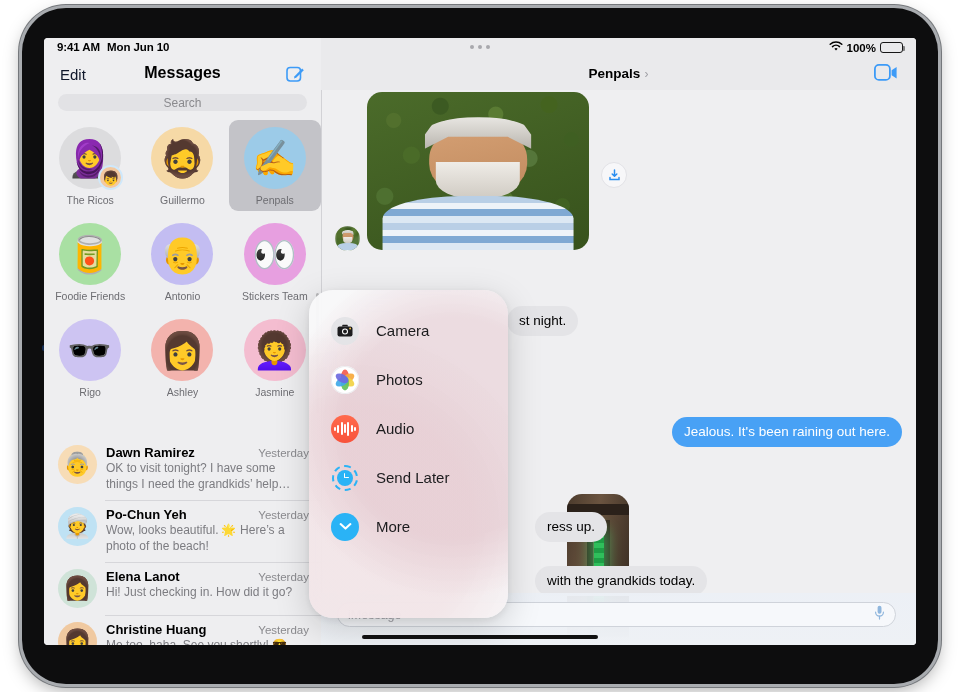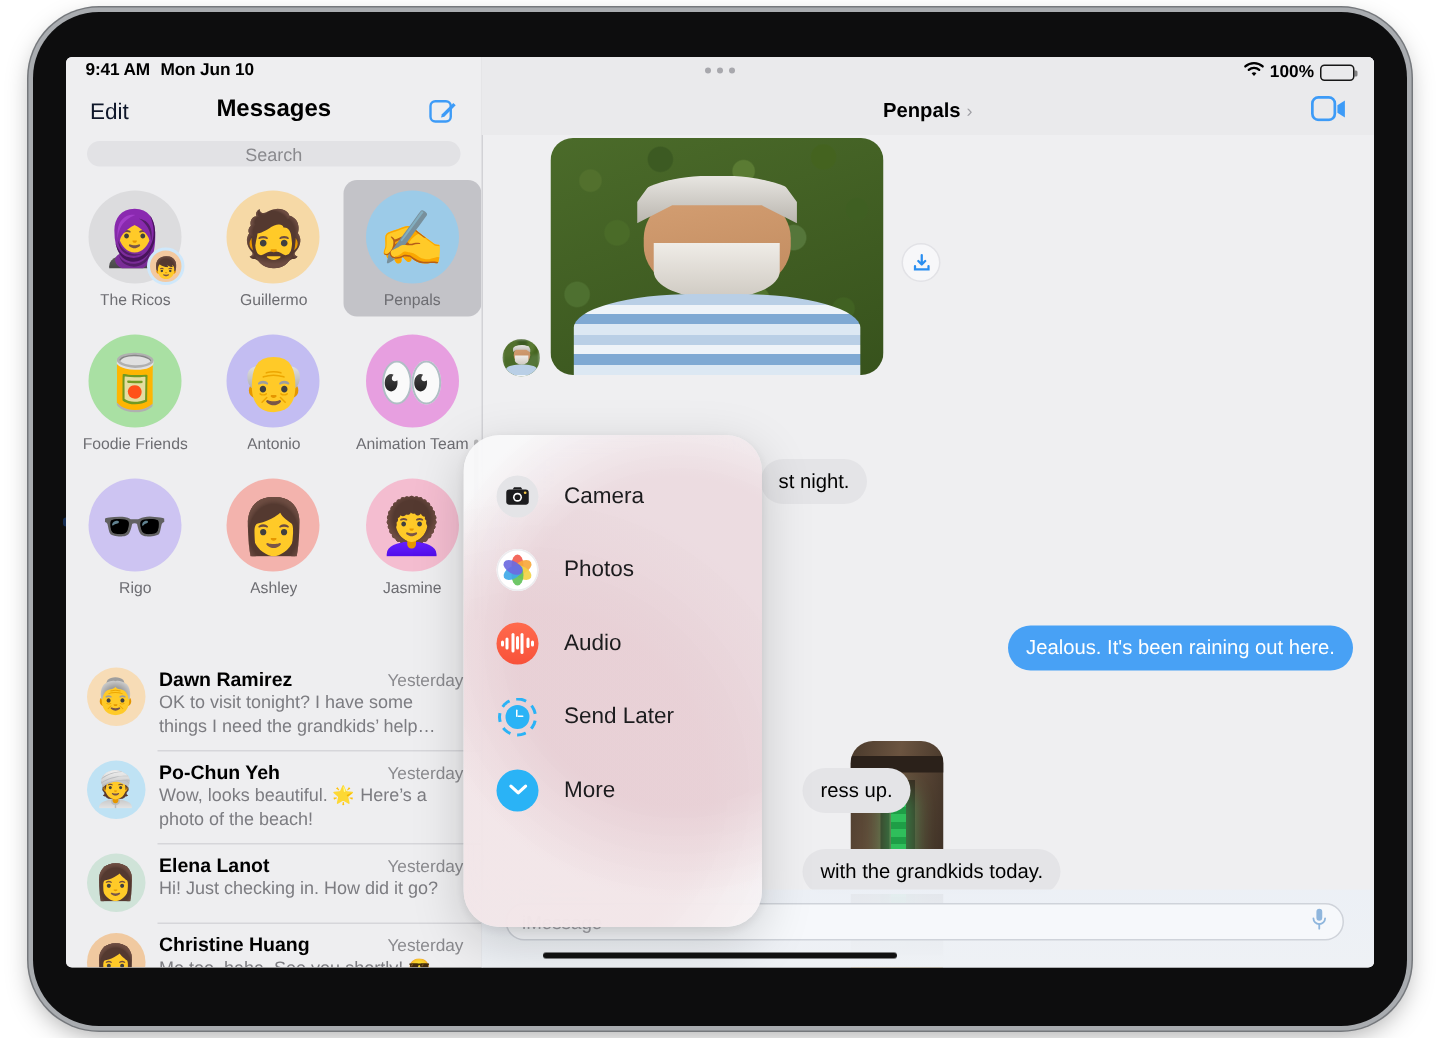--- a/index.html
+++ b/index.html
@@ -721,21 +721,21 @@
         <div class="pin-cell">
           <div class="pin-avatar" style="background: rgb(195, 189, 242);">
             <span class="glyph">👴</span>
           </div>
           <div class="pin-label">Antonio</div>
         </div>
         <div class="pin-cell">
           <div class="pin-avatar" style="background: rgb(231, 159, 224);">
             <span class="glyph">👀</span>
           </div>
-          <div class="pin-label">Animation Team</div>
+          <div class="pin-label">Stickers Team</div>
         </div>
         <div class="pin-cell">
           <div class="pin-avatar" style="background: rgb(205, 196, 242);">
             <span class="glyph">🕶️</span>
           </div>
           <div class="pin-label">Rigo</div>
         </div>
         <div class="pin-cell">
           <div class="pin-avatar" style="background: rgb(243, 179, 173);">
             <span class="glyph">👩</span>

